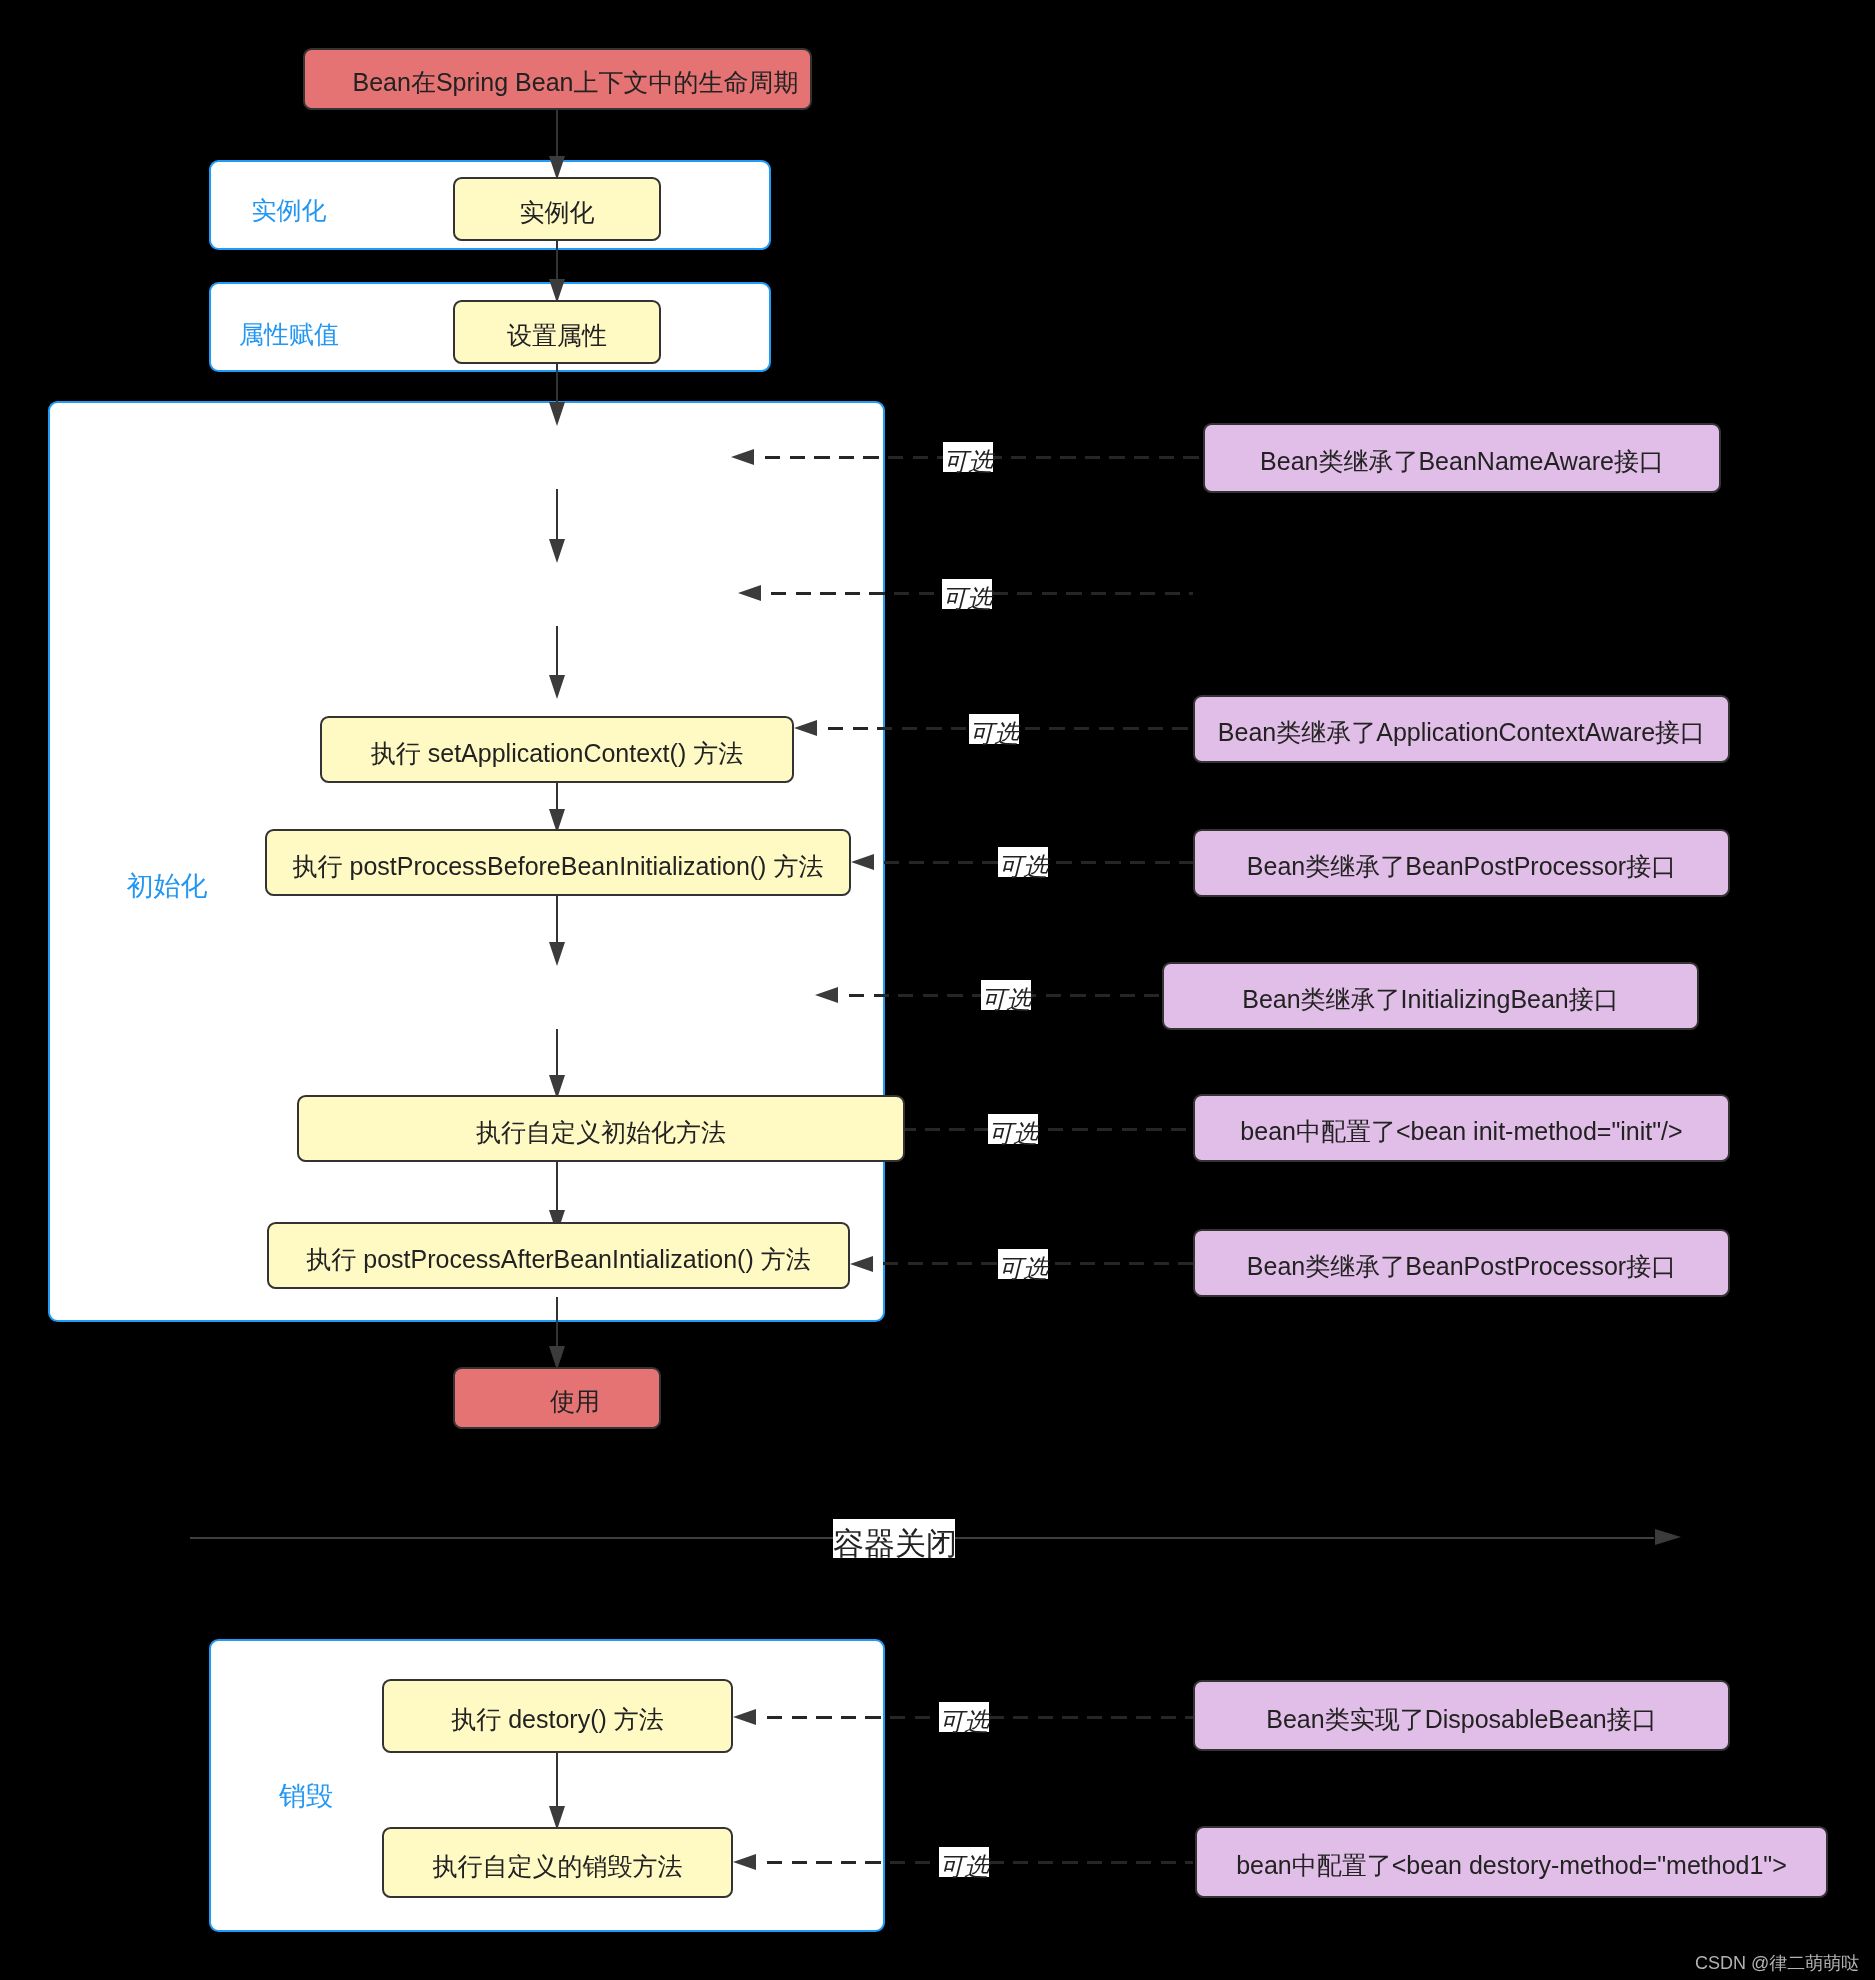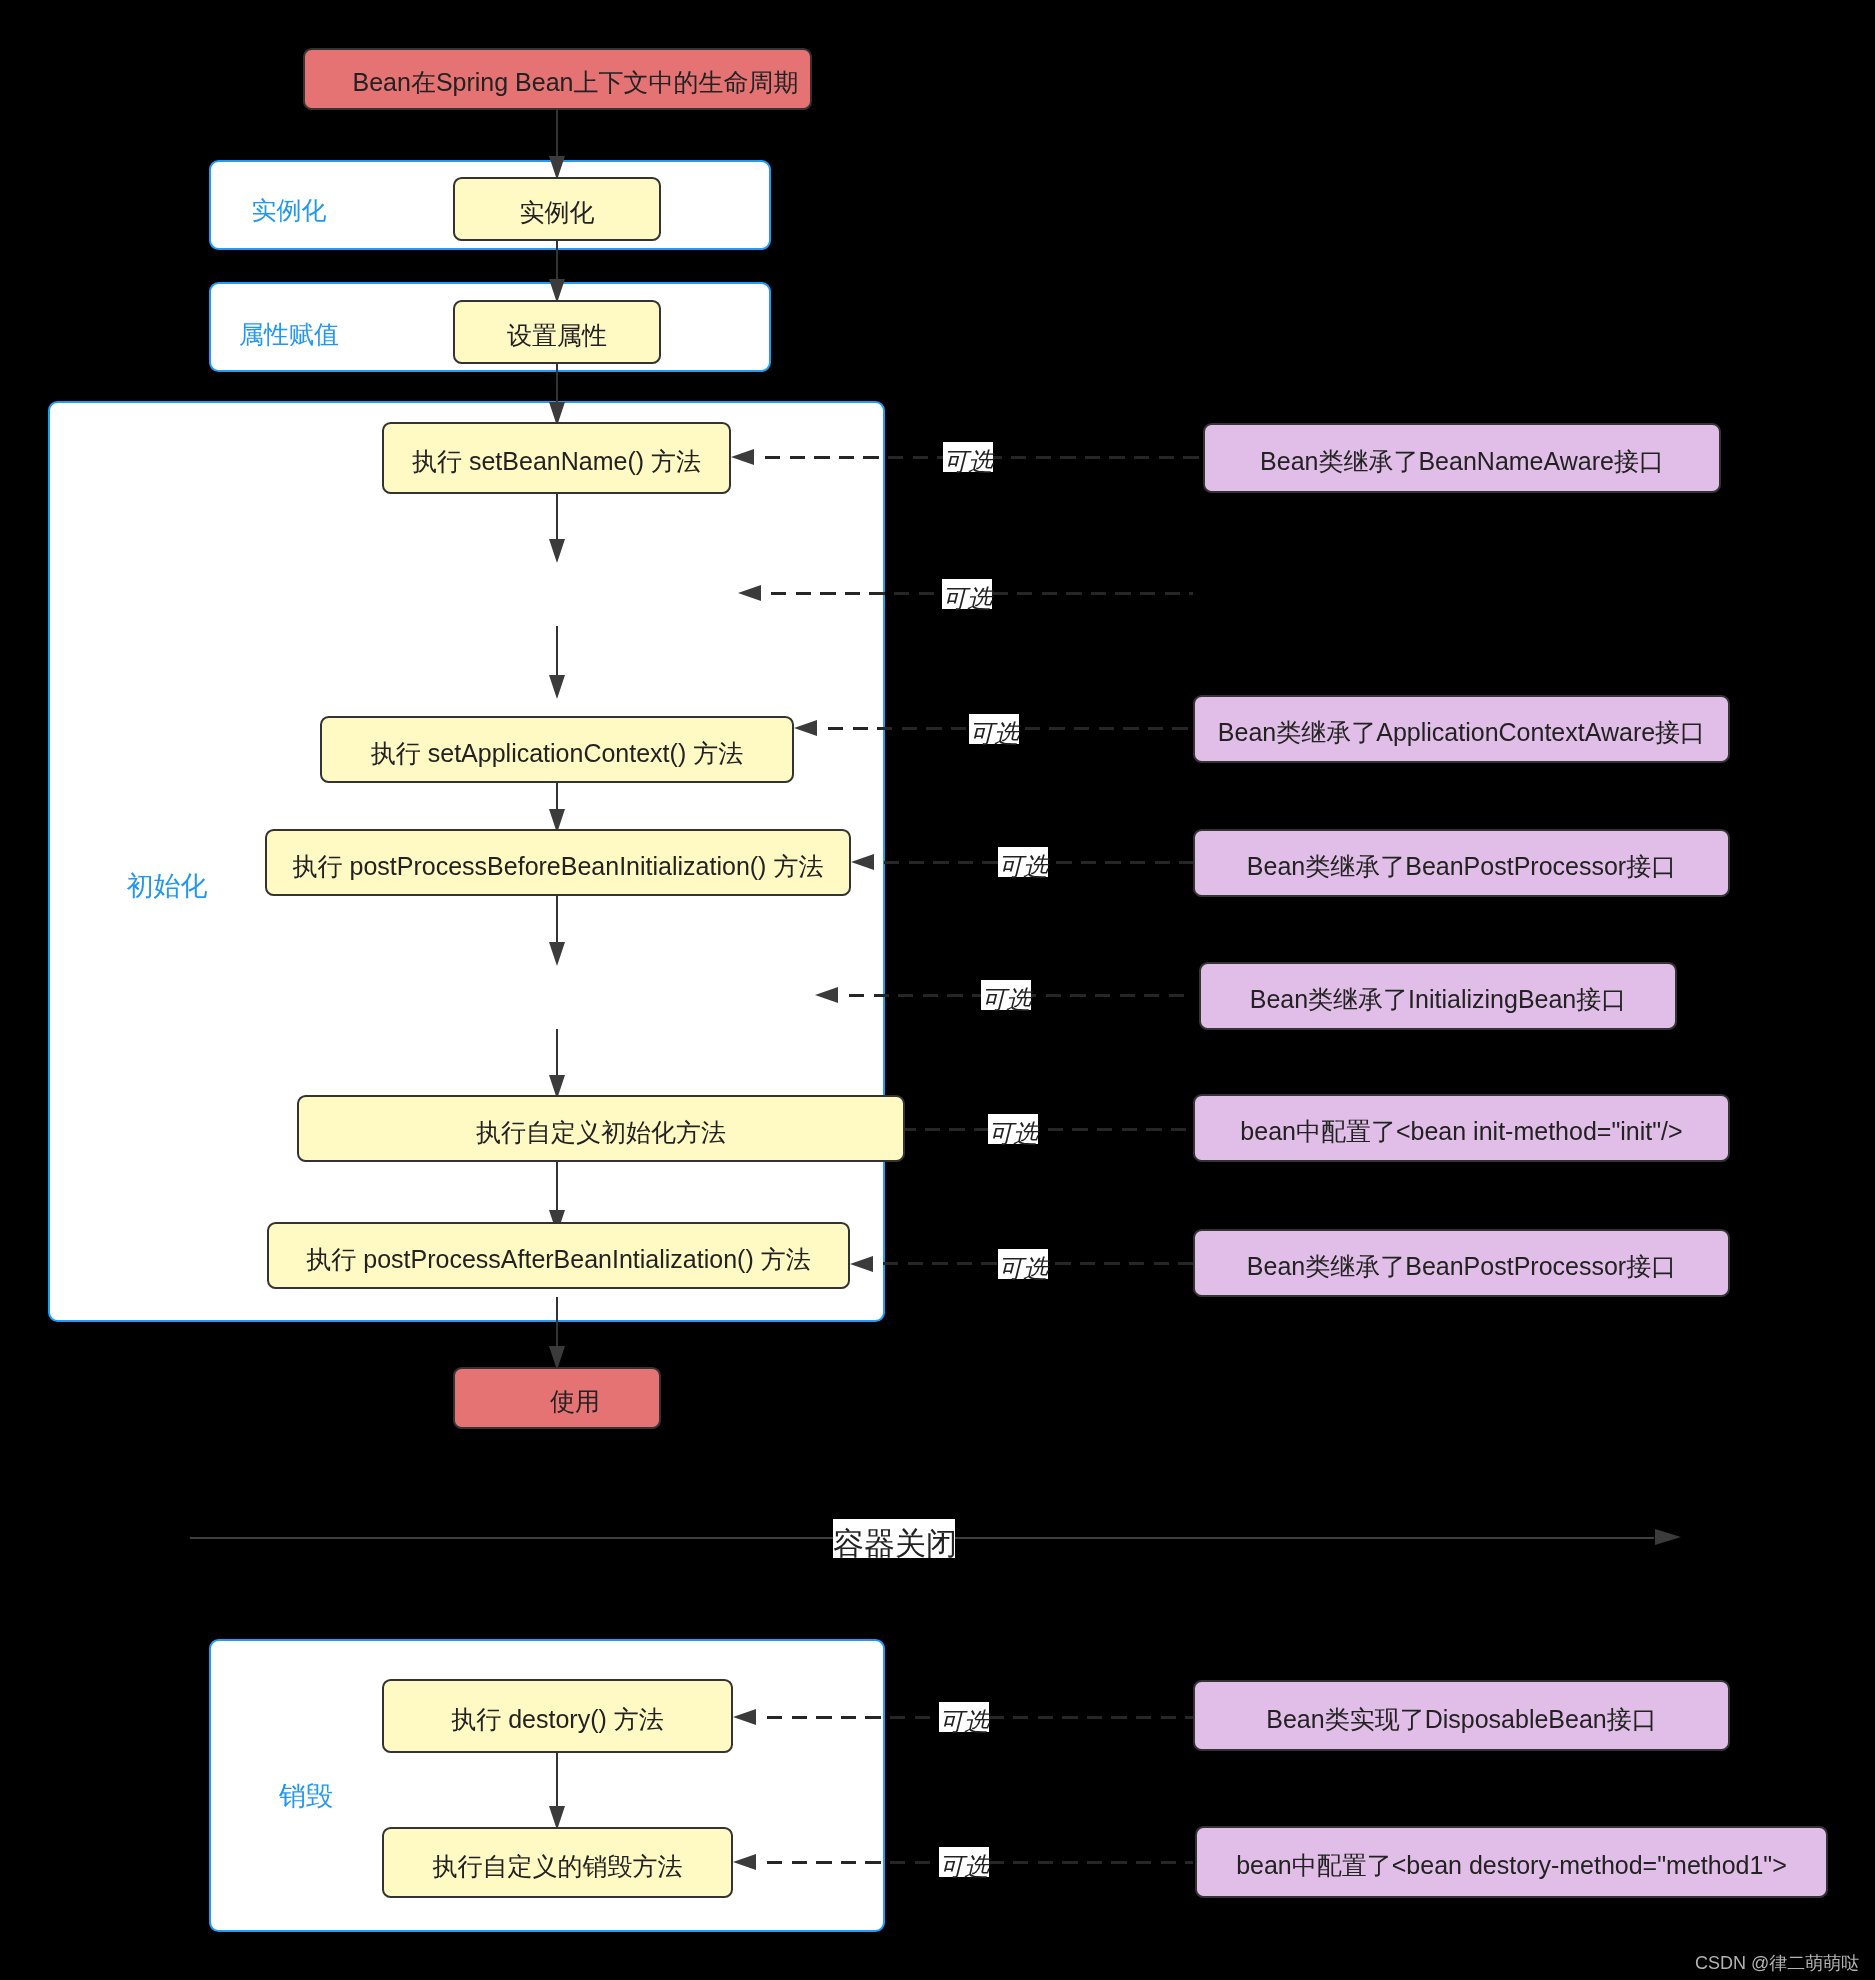--- a/index.html
+++ b/index.html
@@ -149,23 +149,20 @@
 
   <div class="node red" style="left:303px;top:48px;width:509px;height:62px">
       <span>Bean在Spring Bean上下文中的生命周期</span>
     </div>
   <div class="node yellow" style="left:453px;top:177px;width:208px;height:64px">
       <span>实例化</span>
     </div>
   <div class="node yellow" style="left:453px;top:300px;width:208px;height:64px">
       <span>设置属性</span>
     </div>
-  <div class="node yellow" style="left:382px;top:422px;width:349px;height:72px">
-      <span>执行 setBeanName() 方法</span>
-    </div>
   <div class="node yellow" style="left:320px;top:716px;width:474px;height:67px">
       <span>执行 setApplicationContext() 方法</span>
     </div>
   <div class="node yellow" style="left:265px;top:829px;width:586px;height:67px">
       <span>执行 postProcessBeforeBeanInitialization() 方法</span>
     </div>
   <div class="node yellow" style="left:297px;top:1095px;width:608px;height:67px">
       <span>执行自定义初始化方法</span>
     </div>
   <div class="node yellow" style="left:267px;top:1222px;width:583px;height:67px">
@@ -182,21 +179,21 @@
     </div>
   <div class="node purple" style="left:1203px;top:423px;width:518px;height:70px">
       <span>Bean类继承了BeanNameAware接口</span>
     </div>
   <div class="node purple" style="left:1193px;top:695px;width:537px;height:68px">
       <span>Bean类继承了ApplicationContextAware接口</span>
     </div>
   <div class="node purple" style="left:1193px;top:829px;width:537px;height:68px">
       <span>Bean类继承了BeanPostProcessor接口</span>
     </div>
-  <div class="node purple" style="left:1199px;top:962px;width:478px;height:68px">
+  <div class="node purple" style="left:1162px;top:962px;width:537px;height:68px">
       <span>Bean类继承了InitializingBean接口</span>
     </div>
   <div class="node purple" style="left:1193px;top:1094px;width:537px;height:68px">
       <span>bean中配置了&lt;bean init-method="init"/&gt;</span>
     </div>
   <div class="node purple" style="left:1193px;top:1229px;width:537px;height:68px">
       <span>Bean类继承了BeanPostProcessor接口</span>
     </div>
   <div class="node purple" style="left:1193px;top:1680px;width:537px;height:71px">
       <span>Bean类实现了DisposableBean接口</span>

